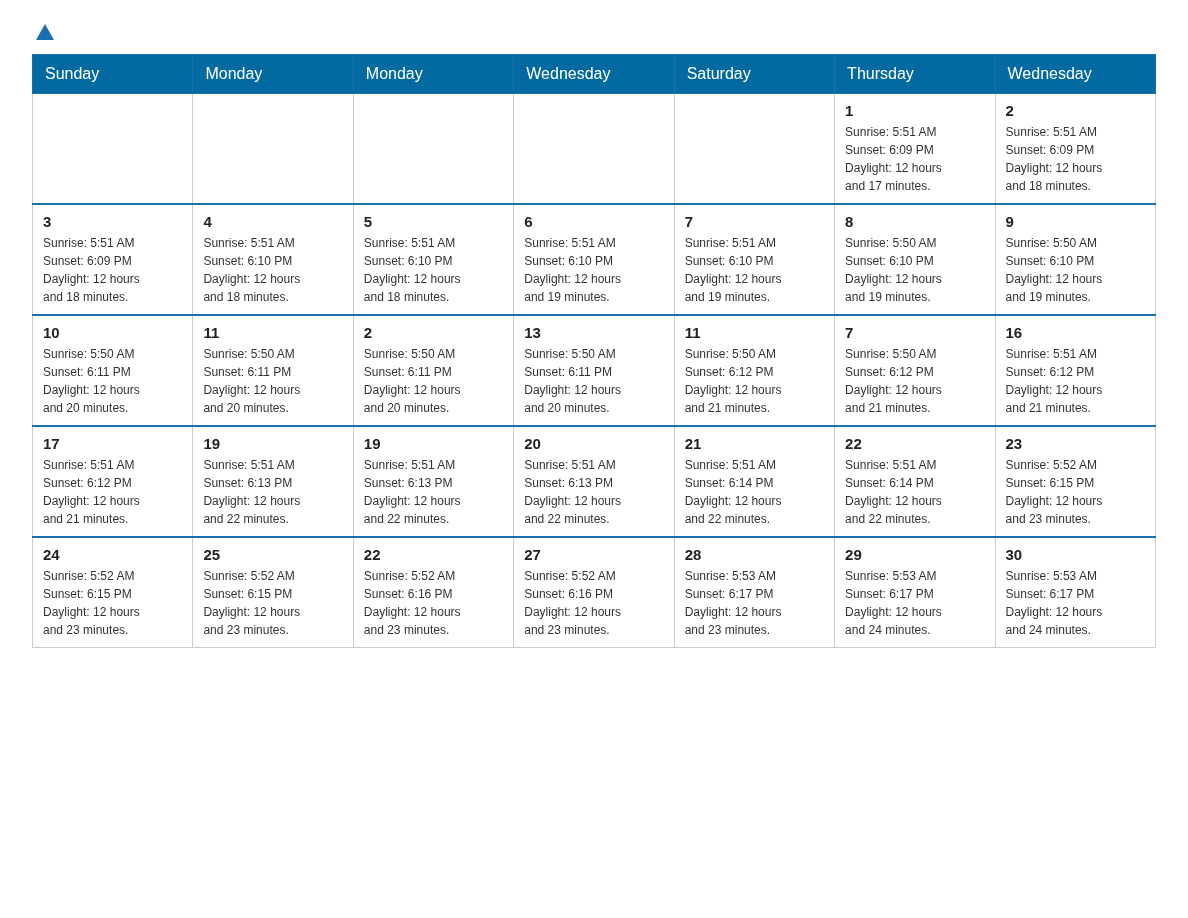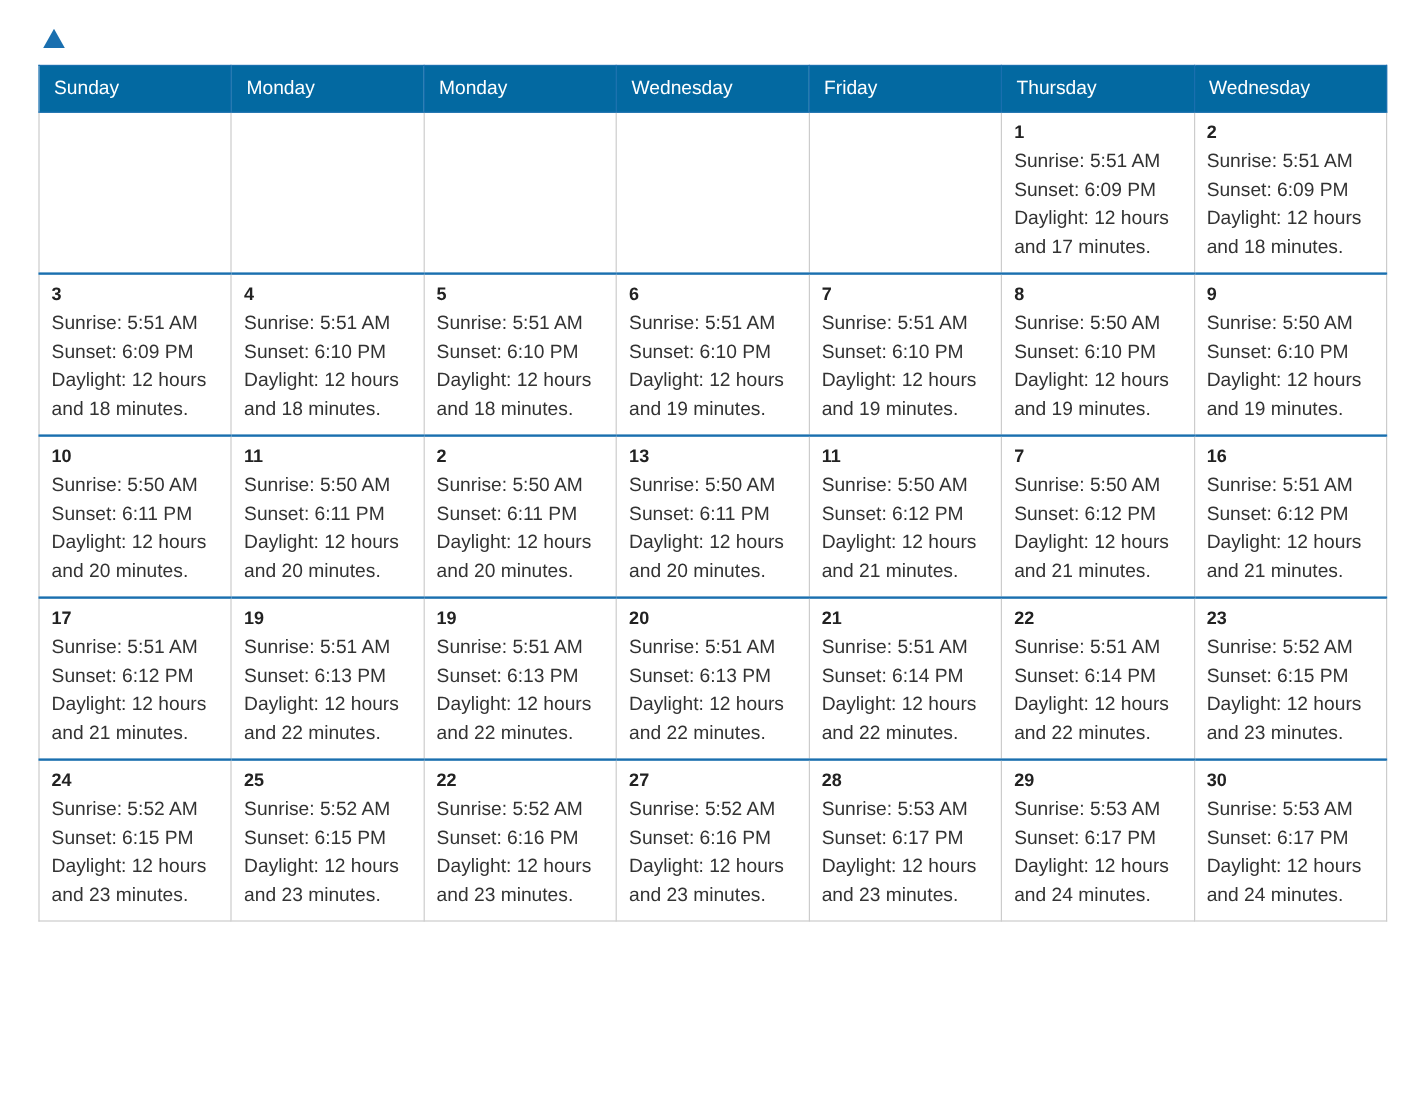--- a/index.html
+++ b/index.html
@@ -71,21 +71,21 @@
       border-top: 2px solid #1a6faf;
     }
     .day-number {
       font-size: 15px;
       font-weight: bold;
       color: #222;
       display: block;
       margin-bottom: 4px;
     }
     .day-info {
-      font-size: 16px;
+      font-size: 12px;
       color: #333;
       line-height: 1.5;
     }
     .empty-cell {
       background: #f9f9f9;
     }
     .logo-wrapper {
       display: flex;
       flex-direction: column;
       align-items: flex-start;
@@ -121,21 +121,21 @@
   </div>
 </div>
 
 <table class="calendar">
   <thead>
     <tr>
     <th>Sunday</th>
         <th>Monday</th>
         <th>Monday</th>
         <th>Wednesday</th>
-        <th>Friday</th>
+        <th>Saturday</th>
         <th>Thursday</th>
         <th>Wednesday</th>
       </tr>
   </thead>
   <tbody id="calendar-body">
   <tr>
         <td class="empty-cell" style="border-top: 1px solid rgb(204, 204, 204);"></td>
         <td class="empty-cell" style="border-top: 1px solid rgb(204, 204, 204);"></td>
         <td class="empty-cell" style="border-top: 1px solid rgb(204, 204, 204);"></td>
         <td class="empty-cell" style="border-top: 1px solid rgb(204, 204, 204);"></td>

